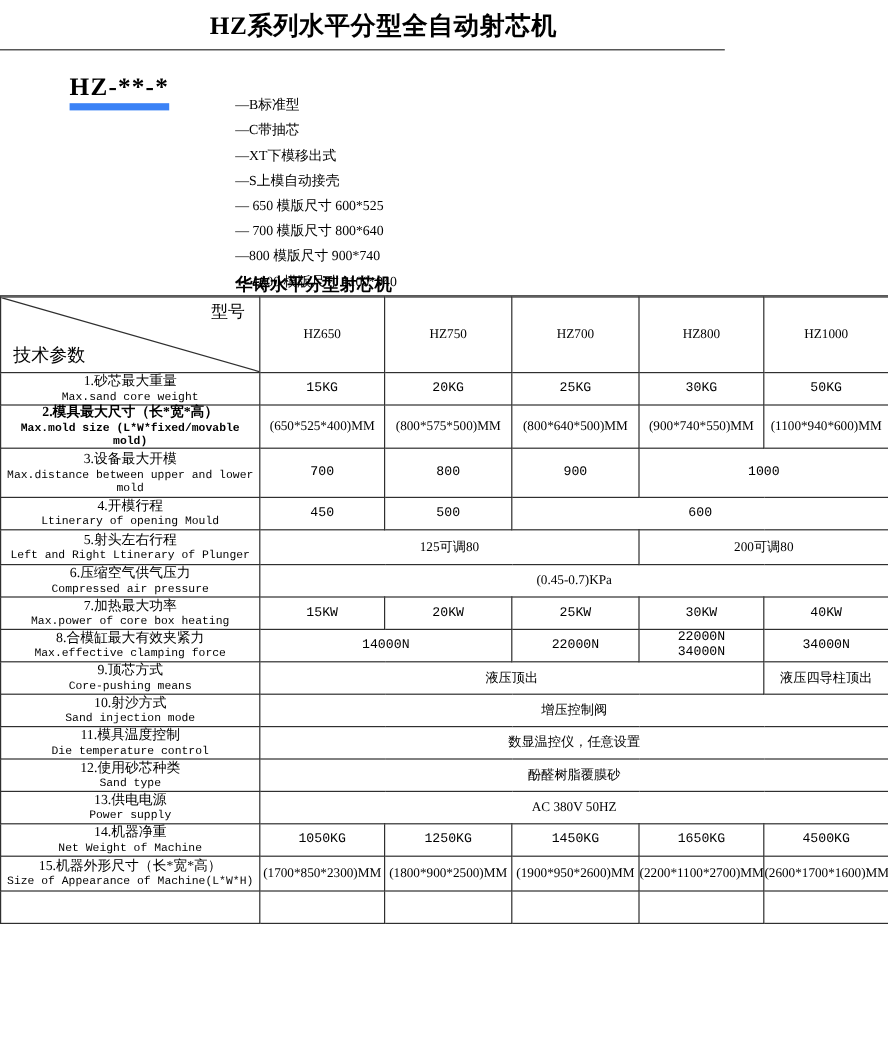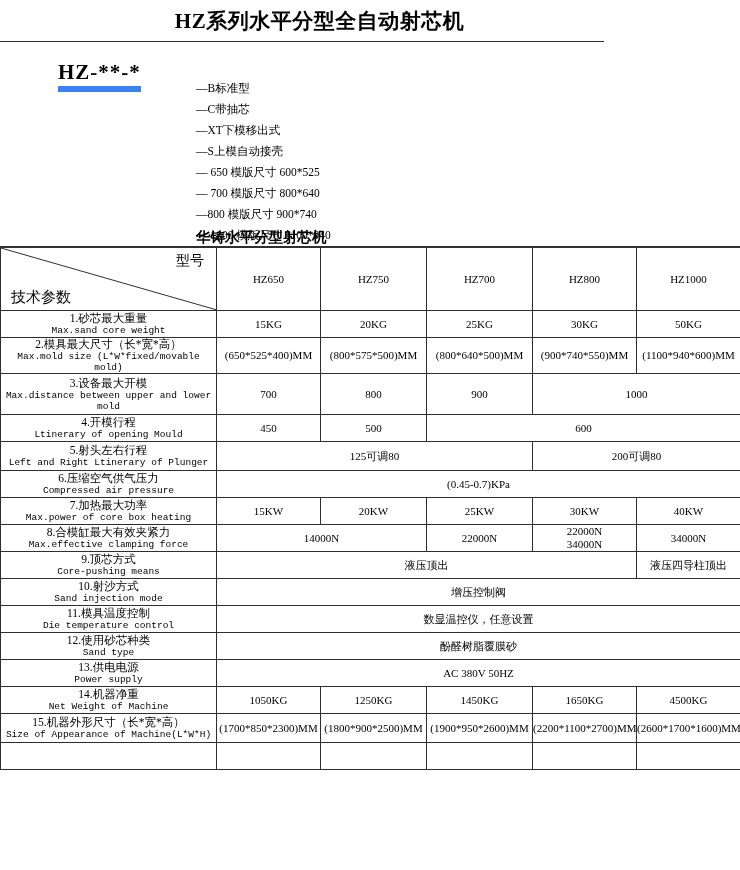--- a/index.html
+++ b/index.html
@@ -137,20 +137,21 @@
   }
   .model-name {
     font-size: 16px;
     font-family: "Liberation Serif", serif;
   }
   .small-val {
     font-size: 10px;
   }
   .val {
     font-size: 13px;
+    font-family: Liberation Mono, monospace;
   }
   .val-mid {
     font-size: 12.5px;
   }
   .cn-val {
     font-size: 13px;
   }
 </style>
 </head>
 <body>
@@ -208,21 +209,21 @@
             <span class="cn">1.砂芯最大重量</span>
             <span class="en">Max.sand core weight</span>
           </td>
           <td class="val">15KG</td>
           <td class="val">20KG</td>
           <td class="val">25KG</td>
           <td class="val">30KG</td>
           <td class="val">50KG</td>
         </tr>
         <tr>
-          <td class="param" style="height: 26px;">
+          <td class="param" style="height: 26px; font-weight: bold;">
             <span class="cn">2.模具最大尺寸（长*宽*高）</span>
             <span class="en">Max.mold size (L*W*fixed/movable mold)</span>
           </td>
           <td class="small-val">(650*525*400)MM</td>
           <td class="small-val">(800*575*500)MM</td>
           <td class="small-val">(800*640*500)MM</td>
           <td class="small-val">(900*740*550)MM</td>
           <td class="small-val">(1100*940*600)MM</td>
         </tr>
         <tr>

